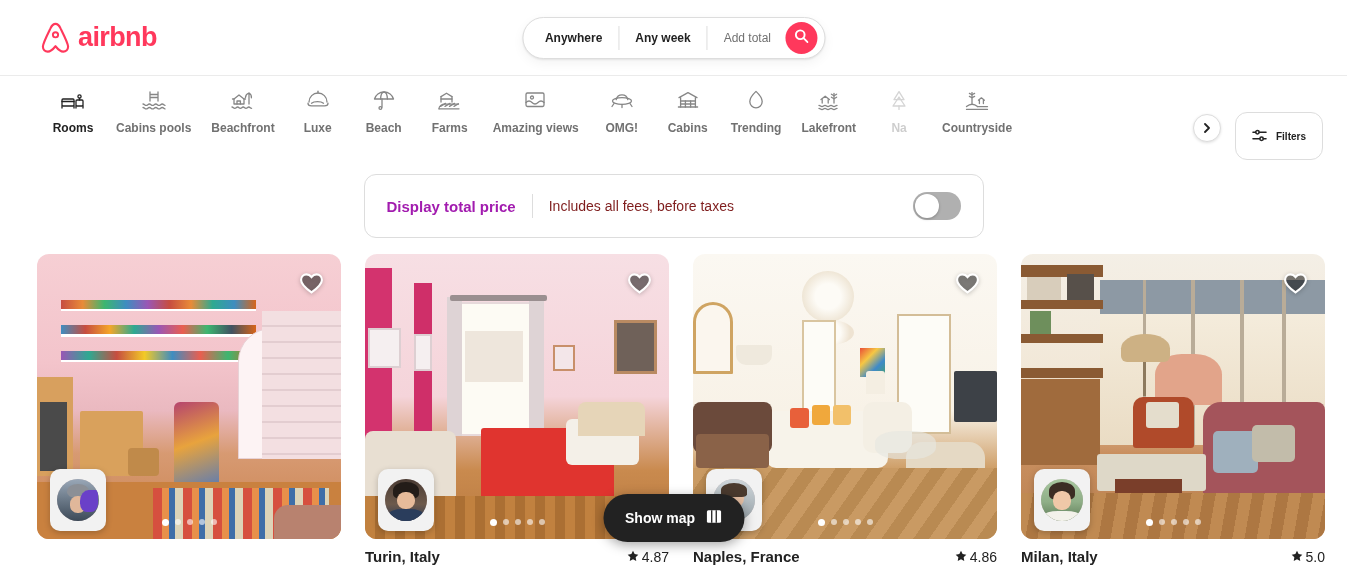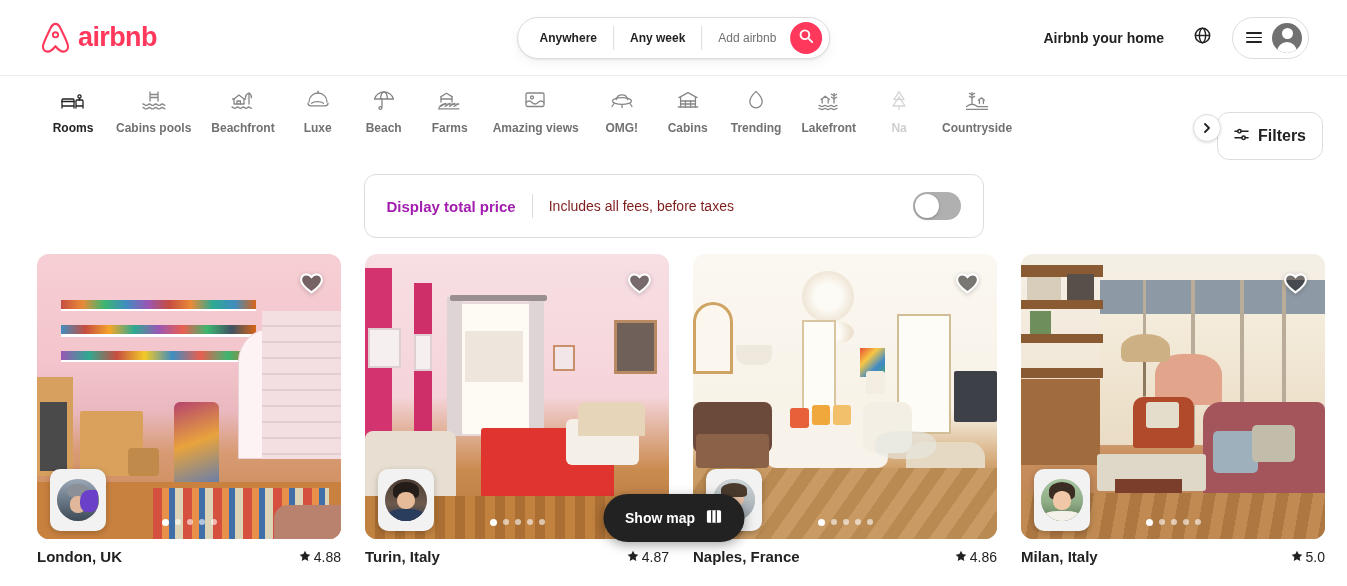--- a/index.html
+++ b/index.html
@@ -97,21 +97,21 @@
     position:absolute; right: 126px; top:114px;
     width:28px; height:28px; border-radius:50%; background:#fff;
     border:1px solid #dddddd; display:flex; align-items:center; justify-content:center;
     box-shadow:0 1px 3px rgba(0,0,0,0.12); z-index:5;
   }
   .filters-btn {
     position:absolute; right:24px; top:112px;
     display:flex; align-items:center; gap:9px;
     border:1px solid #dddddd; border-radius:12px;
     height:48px; padding:8px 16px; background:#fff;
-    font-size:16px; font-weight:600; color:#222;
+    font-size:10px; font-weight:600; color:#222;
   }
 
   
   .pricepanel-wrap { display:flex; justify-content:center; margin-top:16px; }
   .pricepanel {
     width:620px; height:64px;
     border:1px solid #dddddd; border-radius:12px;
     display:flex; align-items:center; padding: 0 22px;
     background:#fff;
   }
@@ -194,51 +194,31 @@
         </svg>
       </span>
       <span class="logo-word">airbnb</span>
     </a>
 
     <div class="searchbar">
       <div class="sb-seg">Anywhere</div>
       <div class="sb-div"></div>
       <div class="sb-seg">Any week</div>
       <div class="sb-div"></div>
-      <div class="sb-seg muted">Add airbnb</div>
+      <div class="sb-seg muted">Add total</div>
       <div class="sb-btn">
         <span>
           <svg width="14" height="14" viewBox="0 0 16 16" fill="none">
             <circle cx="6.6" cy="6.6" r="5" stroke="#fff" stroke-width="2.2"></circle>
             <path d="M10.4 10.4L15 15" stroke="#fff" stroke-width="2.2" stroke-linecap="round"></path>
           </svg>
         </span>
       </div>
     </div>
 
-    <div class="hdr-right">
-      <div class="host-link">Airbnb your home</div>
-      <div class="globe-btn">
-        <span>
-          <svg width="17" height="17" viewBox="0 0 18 18" fill="none">
-            <circle cx="9" cy="9" r="7.6" stroke="#222" stroke-width="1.6"></circle>
-            <ellipse cx="9" cy="9" rx="3.3" ry="7.6" stroke="#222" stroke-width="1.5"></ellipse>
-            <path d="M1.5 9h15" stroke="#222" stroke-width="1.5"></path>
-          </svg>
-        </span>
-      </div>
-      <div class="profile-pill">
-        <span class="hamburger">
-            <i></i>
-            <i></i>
-            <i></i>
-          </span>
-        <span class="avatar-sm"></span>
-      </div>
-    </div>
   </div>
 
   <div class="catbar">
     <div class="cats" id="catlist">
         <div class="cat active">
           <span class="ico">
             <svg width="26" height="26" viewBox="0 0 26 26" fill="none" stroke="currentColor" stroke-width="1.3" stroke-linecap="round" stroke-linejoin="round">
               <rect x="2" y="11" width="12" height="7" rx="1"></rect>
               <path d="M2 18v2M14 18v2M2 13.5h12"></path>
               <rect x="16" y="12" width="7" height="6" rx="1"></rect>
@@ -448,29 +428,20 @@
               <div style="position:absolute;left:55%;top:26%;width:42%;height:52%;background:#6a40c8;border-radius:50% 6% 40% 40%"></div>
             </div>
           </div>
           <div class="dots">
             <i class="on"></i>
             <i class=""></i>
             <i class=""></i>
             <i class=""></i>
             <i class=""></i>
           </div>
-        </div>
-        <div class="cardinfo">
-          <span class="place">London, UK</span>
-          <span class="rating">
-            <span><svg width="12" height="12" viewBox="0 0 14 14" fill="#222">
-                <path d="M7 .8l1.9 4 4.3.6-3.1 3 .7 4.3L7 10.7 3.2 12.7l.7-4.3-3.1-3 4.3-.6z"></path>
-              </svg></span>
-            <span>4.88</span>
-          </span>
         </div>
       </div>
       <div class="card">
         <div class="photo">
           <div class="scene">
             <div class="sc" style="inset:0;background:linear-gradient(180deg,#f7dfe4 0%,#f5d4da 50%,#c98a4e 76%,#b8793f 100%)"></div>
       <div class="sc" style="left:0;top:5%;width:9%;height:62%;background:#d3336e"></div>
       <div class="sc" style="left:16%;top:10%;width:6%;height:58%;background:#cf2f69"></div>
       <div class="sc" style="left:30%;top:17%;width:26%;height:47%;background:#fdfbf4;border:2px solid #e7d9db"></div>
       <div class="sc" style="left:33%;top:27%;width:19%;height:18%;background:#eee6dc"></div>

